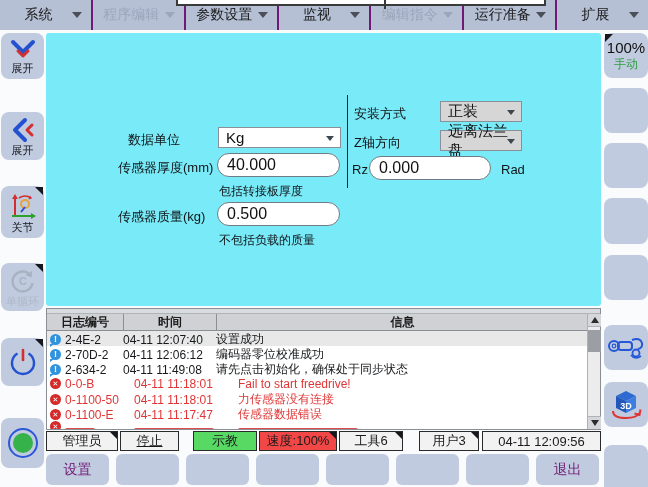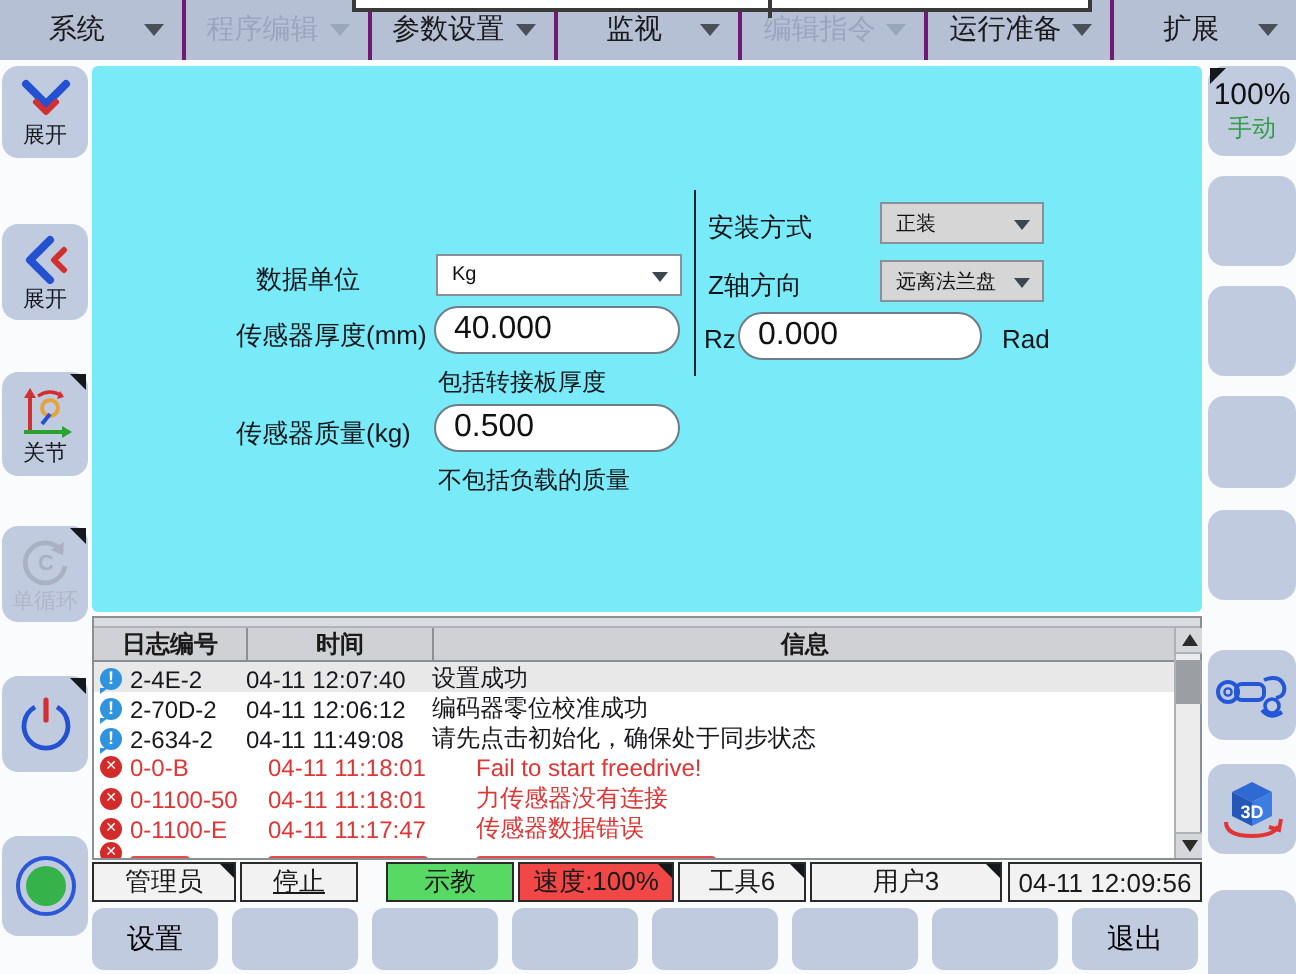--- a/index.html
+++ b/index.html
@@ -45,21 +45,21 @@
   .speed-pct { font-size:15px; color:#111; line-height:16px; }
   .speed-mode { font-size:12px; line-height:14px; }
 
   
   .cyan-panel { position:absolute; left:46px; top:33px; width:555px; height:273px;
     background:#79eaf7; border-radius:3px; }
   .f-label { position:absolute; font-size:13px; color:#101418; white-space:nowrap; }
   .f-hint  { position:absolute; font-size:12px; color:#101418; white-space:nowrap; }
   .f-input { position:absolute; height:24px; background:#ffffff; border:1px solid #6f7b85;
     border-radius:12px; font-size:16px; color:#111; padding-left:9px; line-height:22px; }
-  .f-select { position:absolute; height:21px; border:1px solid #8a9097; font-size:10px;
+  .f-select { position:absolute; height:21px; border:1px solid #8a9097; font-size:15px;
     color:#111; display:flex; align-items:center; padding-left:7px; }
   .f-select .sel-arrow { position:absolute; right:6px; top:8px; width:0; height:0;
     border-left:4px solid transparent; border-right:4px solid transparent;
     border-top:5px solid #3c4750; }
   .sel-white { background:#ffffff; }
   .sel-gray  { background:#d6d6d6; }
   .v-divider { position:absolute; left:301px; top:62px; width:1px; height:93px; background:#20262c; }
 
   
   .log-table { position:absolute; left:46px; top:308px; width:555px; height:122px;
@@ -108,21 +108,21 @@
     font-size:13px; display:flex; align-items:center; justify-content:center; }
   .st-corner { position:absolute; top:0px; right:0px; width:0; height:0;
     border-top:7px solid #15181d; border-left:7px solid transparent; }
   .st-teach { background:#57d964; }
   .st-speed { background:#f14747; }
 
   
   .bottom-bar { position:absolute; left:46px; top:454px; width:555px; height:31px;
     display:flex; gap:7px; }
   .bot-btn { width:63px; height:31px; background:#c1cbdf; border-radius:6px;
-    font-size:14px; color:#000000; display:flex; align-items:center; justify-content:center; }
+    font-size:14px; color:#701a75; display:flex; align-items:center; justify-content:center; }
 </style>
 </head>
 <body>
 
 <div class="menubar">
   <div class="menu-item">
     <span class="mlabel">系统</span>
     <span class="dd-arrow"></span>
   </div>
   <div class="menu-item disabled">
@@ -361,21 +361,21 @@
     <span>示教</span>
   </div>
   <div class="st-cell st-speed" style="width:78px; margin-left:2px;">
     <span>速度:100%</span>
     <span class="st-corner"></span>
   </div>
   <div class="st-cell" style="width:64px; margin-left:2px;">
     <span>工具6</span>
     <span class="st-corner"></span>
   </div>
-  <div class="st-cell" style="width:96px; margin-left:2px;">
+  <div class="st-cell" style="width:60px; margin-left:16px;">
     <span>用户3</span>
     <span class="st-corner"></span>
   </div>
   <div class="st-cell" style="flex:1; margin-left:3px;">
     <span>04-11 12:09:56</span>
   </div>
 </div>
 
 <div class="bottom-bar">
   <div class="bot-btn">

